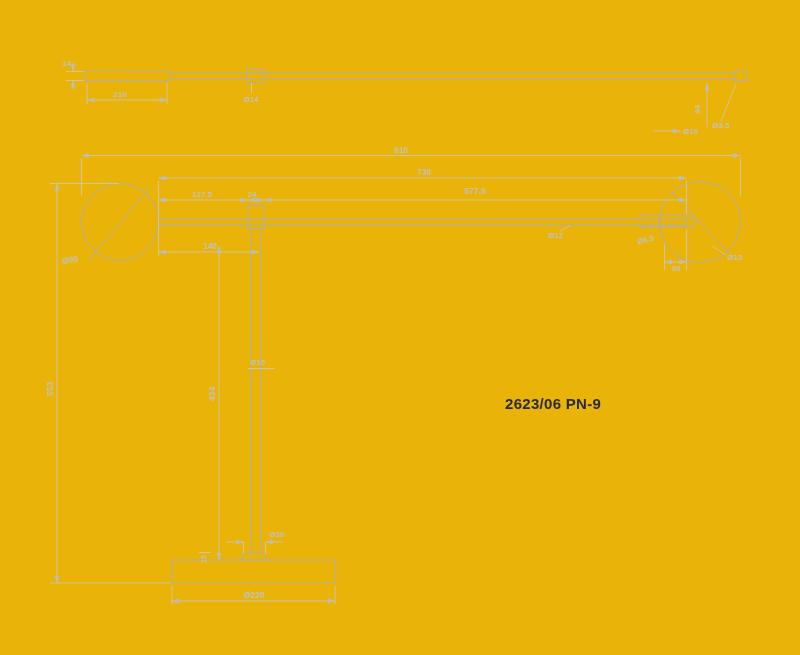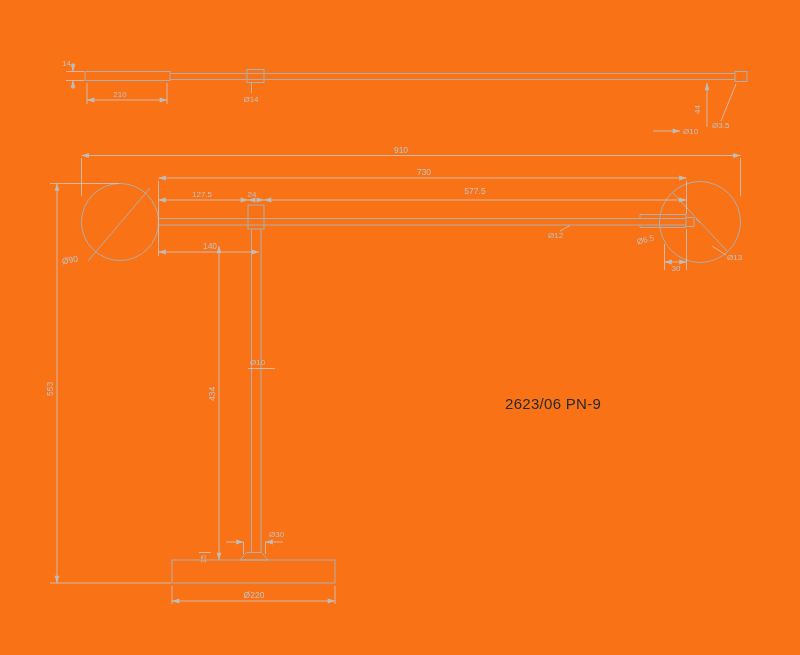--- a/index.html
+++ b/index.html
@@ -1,16 +1,16 @@
 <!DOCTYPE html>
 <html><head>
 <meta charset="utf-8">
 <style>
   html,body{margin:0;padding:0;background:#ffffff;}
-  .stage{position:relative;width:800px;height:655px;background:#f97316;overflow:hidden;}
+  .stage{position:relative;width:800px;height:655px;background:#eab308;overflow:hidden;font-weight:bold;}
   svg{position:absolute;left:0;top:0;}
   .obj{stroke:#aeaeae;stroke-width:1;fill:none;}
   .dim{stroke:#c9c9c9;stroke-width:0.8;fill:none;}
   text{font-family:"Liberation Sans", sans-serif;fill:#c1c1c1;font-size:8.5px;}
   text.small{font-size:8px;}
   text.tiny{font-size:7px;}
   text.model{fill:#2a2a2a;font-size:15px;letter-spacing:.3px;}
 </style>
 </head>
 <body>

